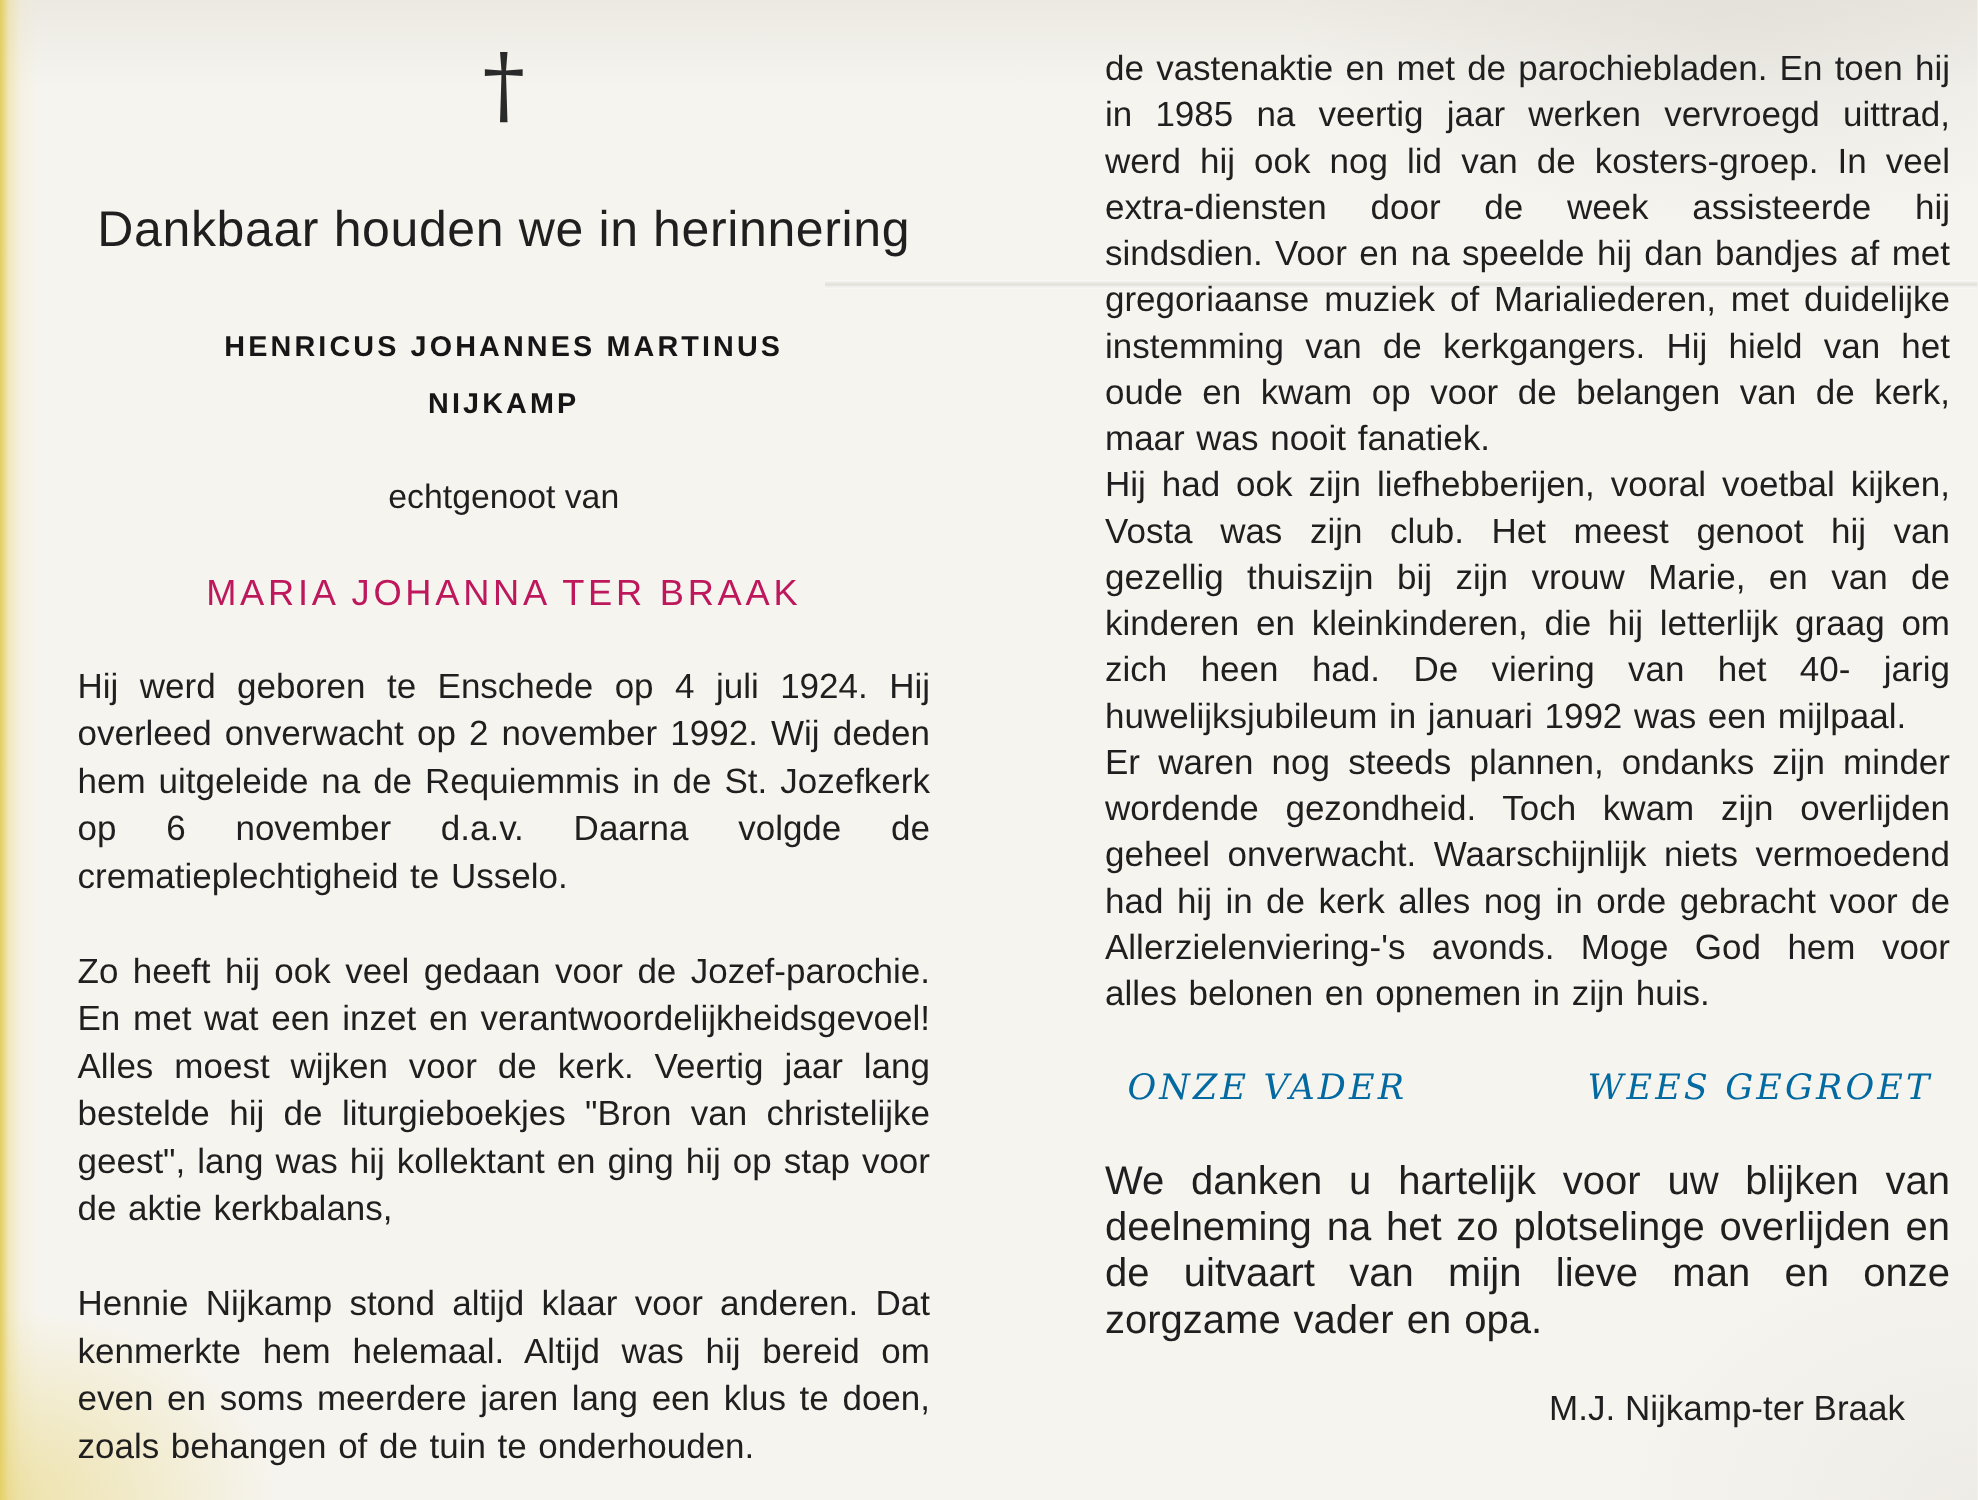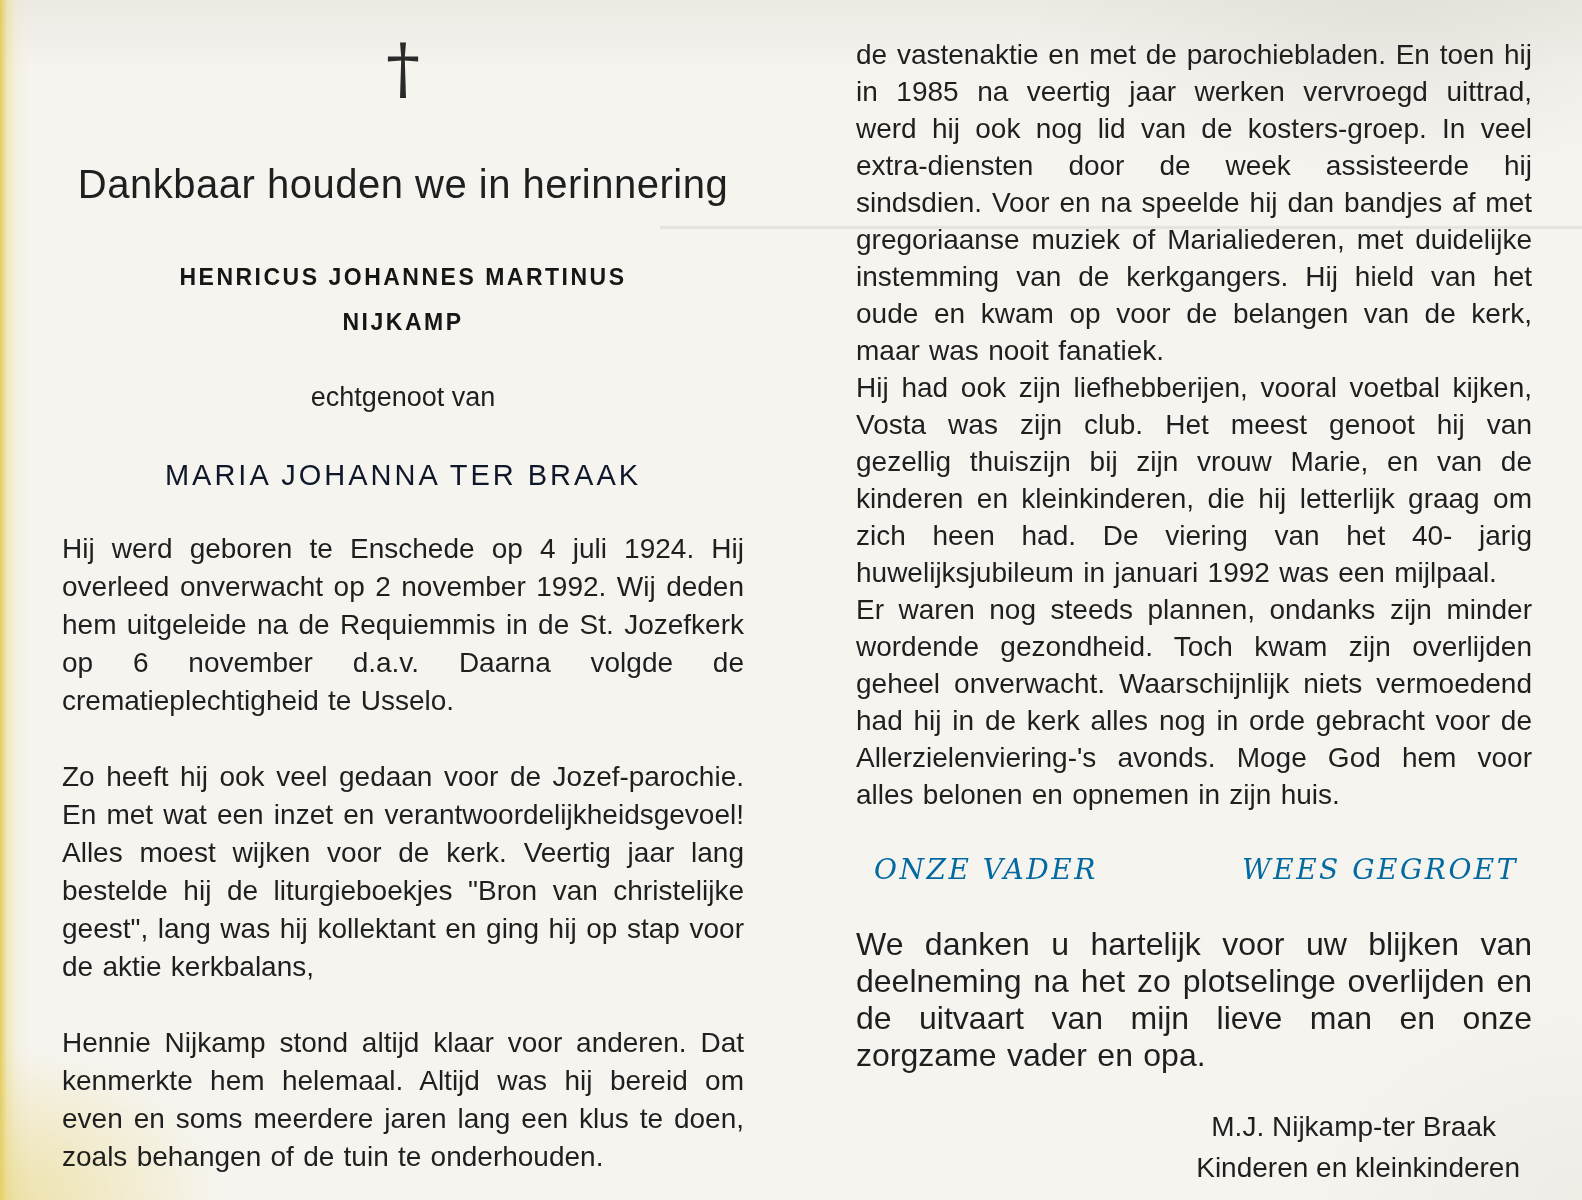--- a/index.html
+++ b/index.html
@@ -39,21 +39,21 @@
   }
   .col {
     position: absolute;
     top: 0;
   }
   .col.left {
     left: 62px;
     width: 682px;
   }
   .col.right {
-    left: 856px;
+    left: 884px;
     width: 676px;
   }
   .cross {
     margin-top: 34px;
     text-align: center;
     font-family: "DejaVu Serif", serif;
     font-size: 68px;
     line-height: 70px;
     color: #2a2a2a;
   }
@@ -75,21 +75,21 @@
   .relation {
     margin-top: 37px;
     text-align: center;
     font-size: 27px;
   }
   .spouse {
     margin-top: 46px;
     text-align: center;
     font-size: 29px;
     letter-spacing: 3px;
-    color: #0f172a;
+    color: #be185d;
   }
   .para {
     font-size: 28px;
     line-height: 38px;
     text-align: justify;
     margin: 0;
     word-spacing: 1.5px;
   }
   .col.left .para-group .para {
     margin-top: 38px;
@@ -170,15 +170,14 @@
 
   <div class="prayer-row">
     <span>ONZE VADER</span>
     <span>WEES GEGROET</span>
   </div>
 
   <p class="thanks">We danken u hartelijk voor uw blijken van deelneming na het zo plotselinge overlijden en de uitvaart van mijn lieve man en onze zorgzame vader en opa.</p>
 
   <div class="signature">
     <div class="sig-line-1">M.J.  Nijkamp-ter Braak</div>
-    <div class="sig-line-2">Kinderen en kleinkinderen</div>
   </div>
 </div>
 
 </body></html>

